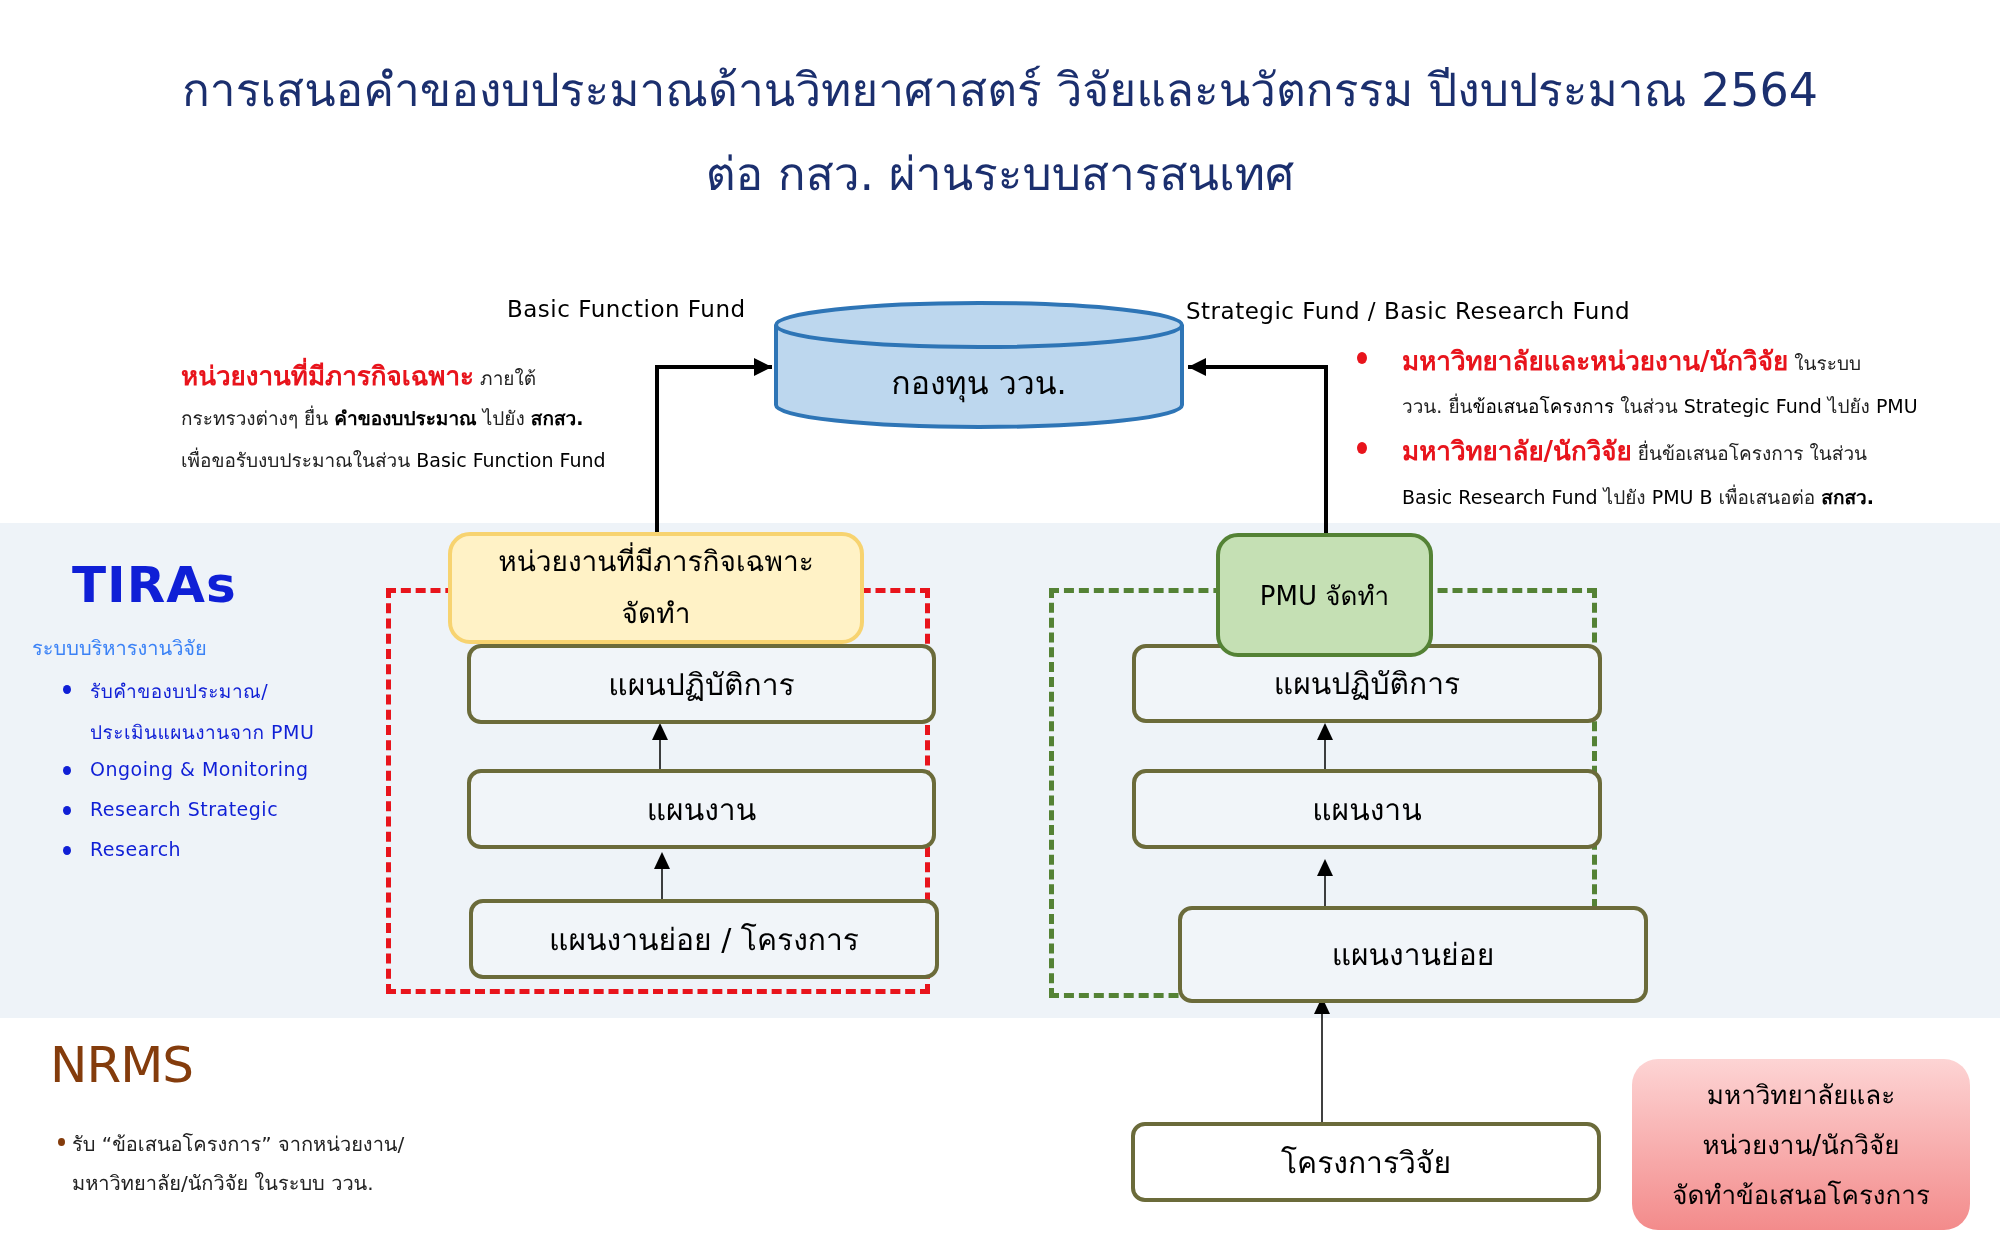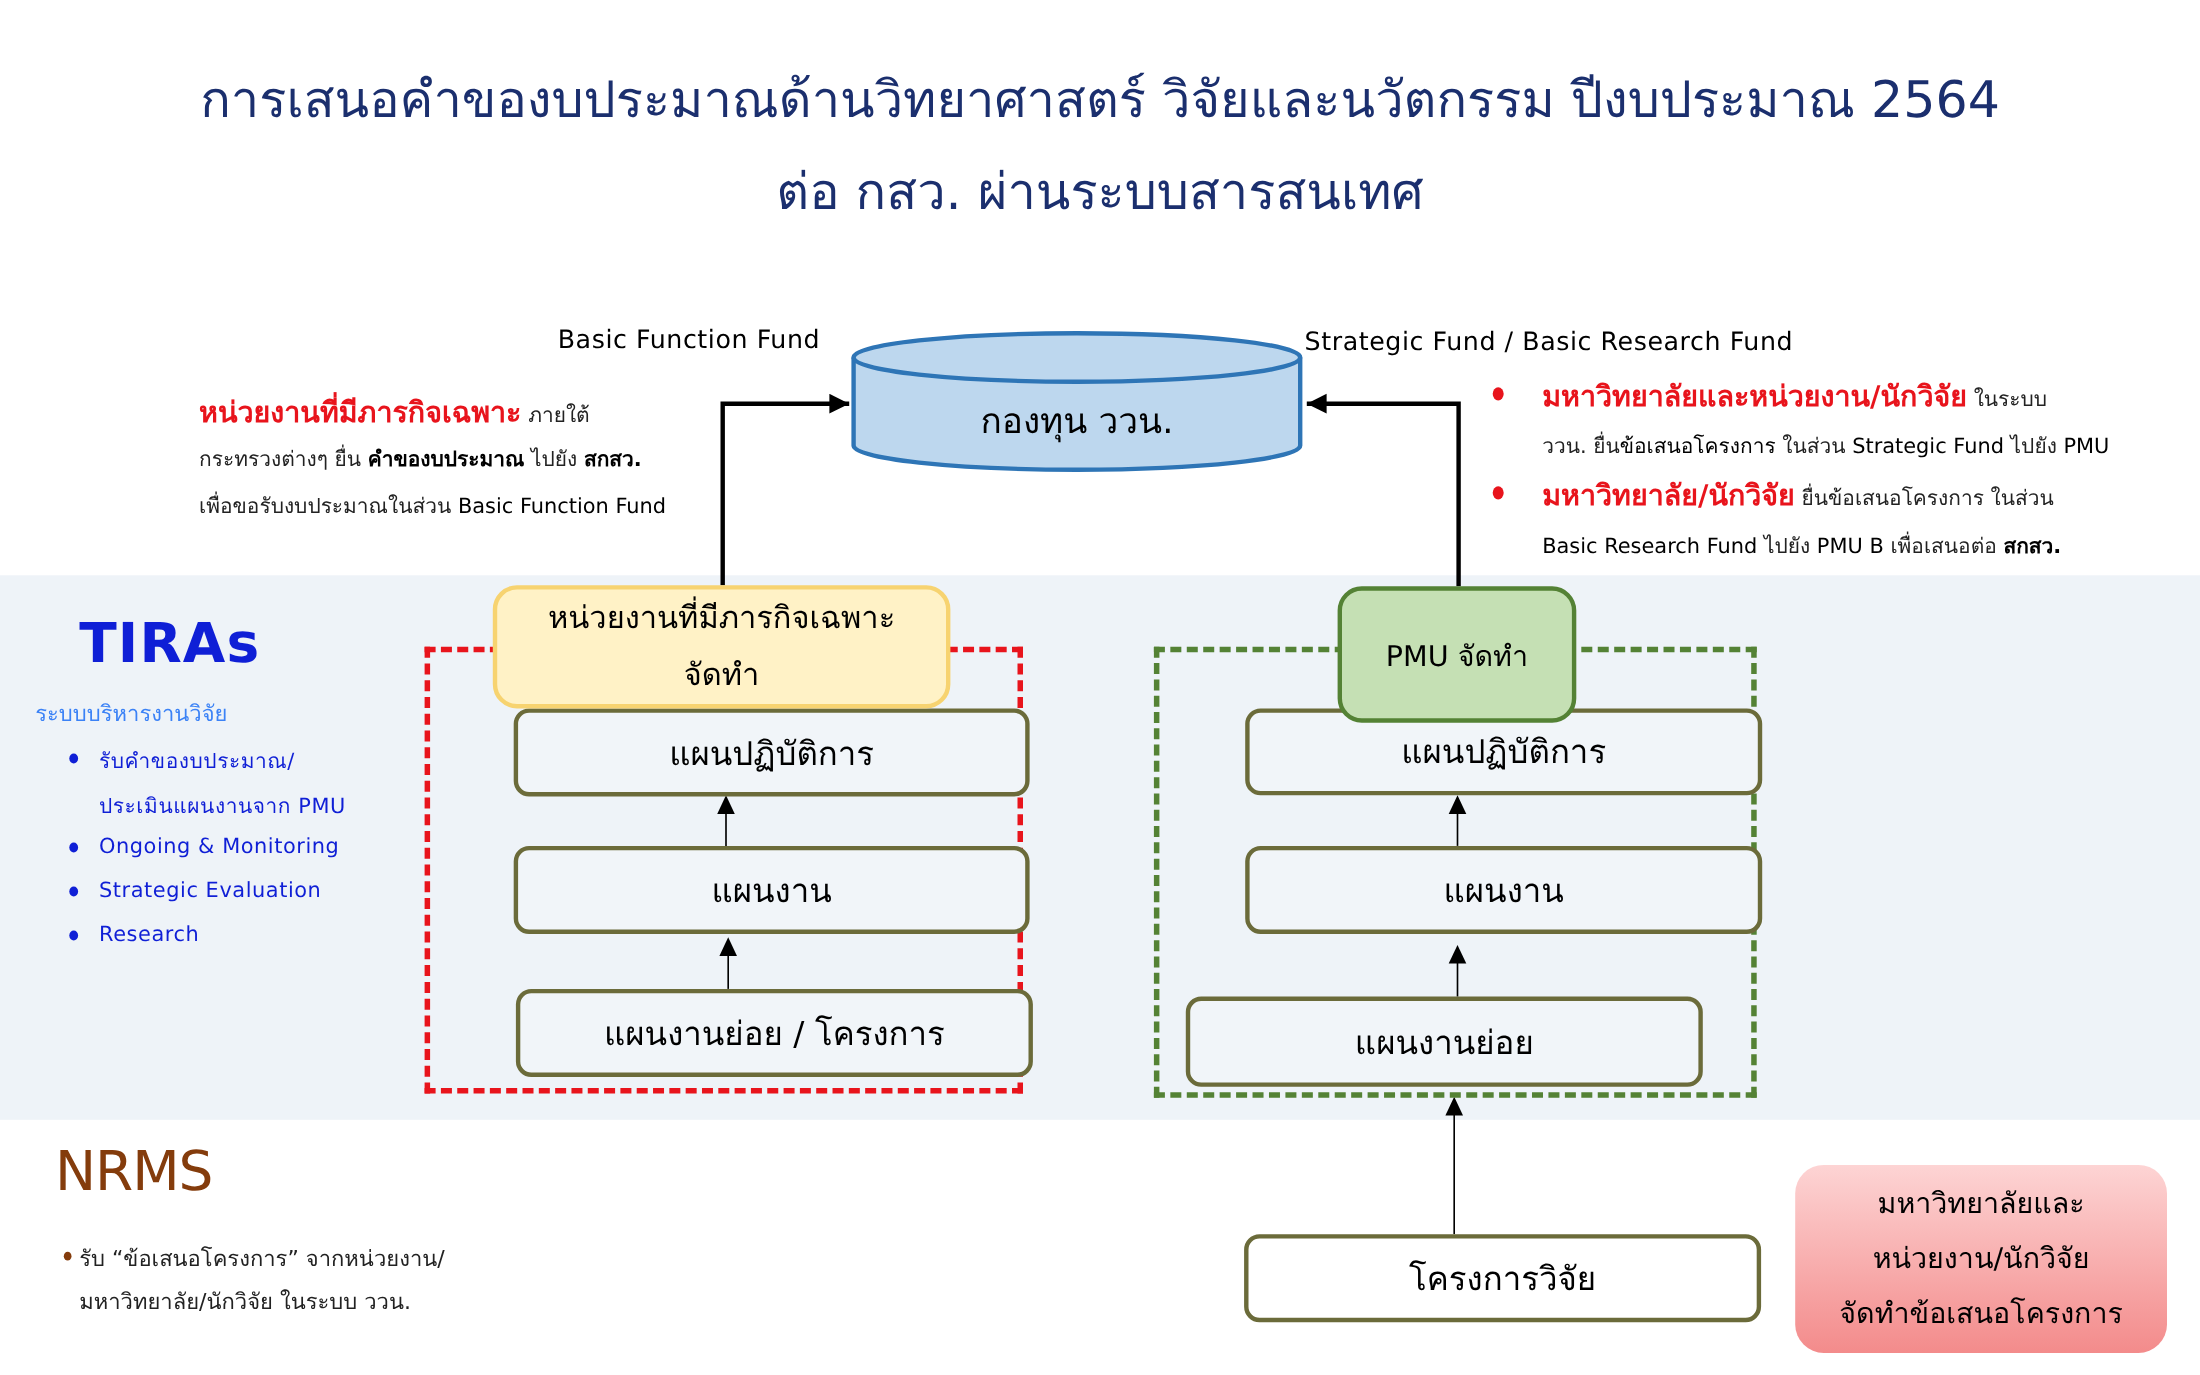--- a/index.html
+++ b/index.html
@@ -136,37 +136,37 @@
 </div>
 
 <div class="tiras">TIRAs</div>
 <div class="tiras-sub">ระบบบริหารงานวิจัย</div>
 <div class="tiras-dot" style="top:685px;"></div>
 <div class="tiras-item" style="top:676px;text-align:center;">รับคำของบประมาณ/</div>
 <div class="tiras-item" style="top:717px;">ประเมินแผนงานจาก PMU</div>
 <div class="tiras-dot" style="top:766px;"></div>
 <div class="tiras-item" style="top:758px;">Ongoing &amp; Monitoring</div>
 <div class="tiras-dot" style="top:806px;"></div>
-<div class="tiras-item" style="top:798px;">Strategic Evaluation</div>
+<div class="tiras-item" style="top:798px;">Research Strategic</div>
 <div class="tiras-dot" style="top:846px;"></div>
 <div class="tiras-item" style="top:838px;">Research</div>
 
 <div class="dash-red"></div>
 <div class="plan" style="left:425px; top:644px; width:469px; height:80px;">แผนปฏิบัติการ</div>
 <div class="plan" style="left:425px; top:769px; width:469px; height:80px;">แผนงาน</div>
 <div class="plan" style="left:427px; top:899px; width:470px; height:80px;">แผนงานย่อย / โครงการ</div>
 <div class="head-yellow">
   <span>หน่วยงานที่มีภารกิจเฉพาะ</span>
   <span>จัดทำ</span>
 </div>
 
 <div class="dash-green"></div>
 <div class="plan" style="left:1090px; top:644px; width:470px; height:79px;">แผนปฏิบัติการ</div>
 <div class="plan" style="left:1090px; top:769px; width:470px; height:80px;">แผนงาน</div>
-<div class="plan" style="left:1036px; top:906px; width:470px; height:82px;">แผนงานย่อย</div>
+<div class="plan" style="left:1136px; top:906px; width:470px; height:97px;">แผนงานย่อย</div>
 <div class="head-green">PMU จัดทำ</div>
 
 <div class="plan" style="left:1089px; top:1122px; width:470px; height:80px; background:#fff;">โครงการวิจัย</div>
 
 <div class="nrms">NRMS</div>
 <div class="nrms-dot"></div>
 <div class="nrms-line" style="left:72px; top:1128px;">รับ “ข้อเสนอโครงการ” จากหน่วยงาน/</div>
 <div class="nrms-line" style="left:72px; top:1167px;">มหาวิทยาลัย/นักวิจัย ในระบบ ววน.</div>
 
 <div class="pink">

